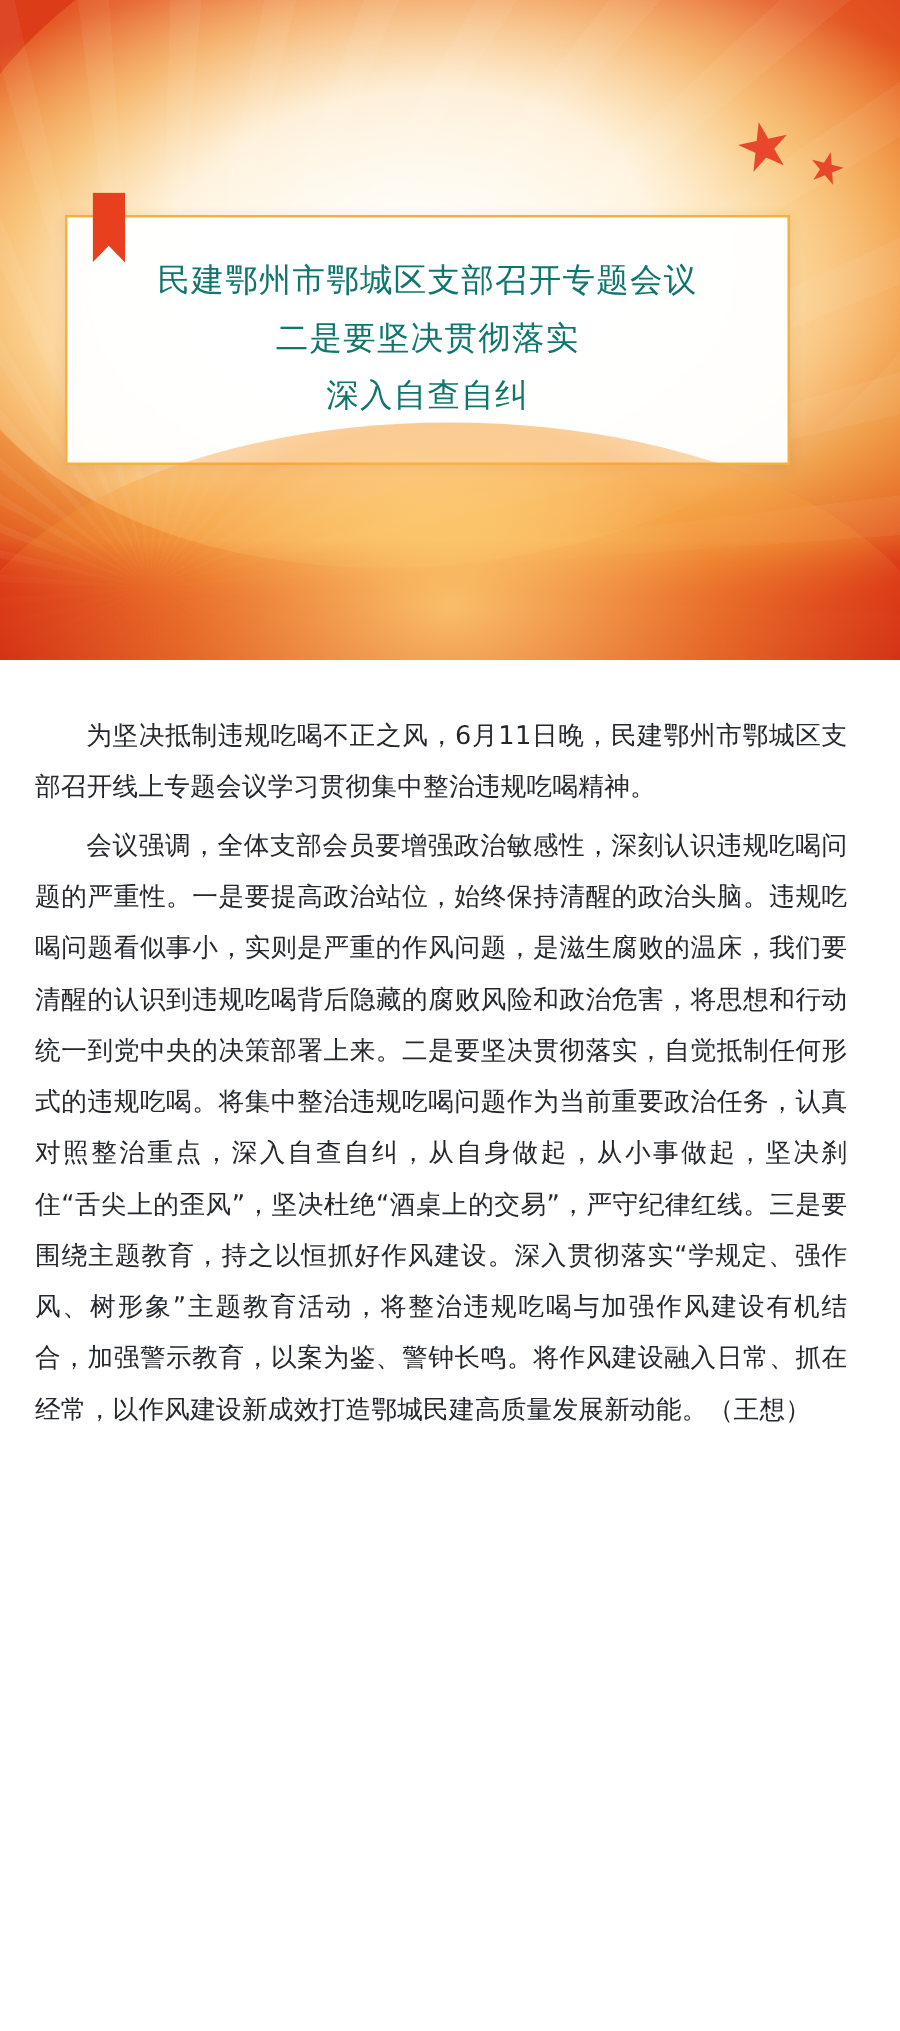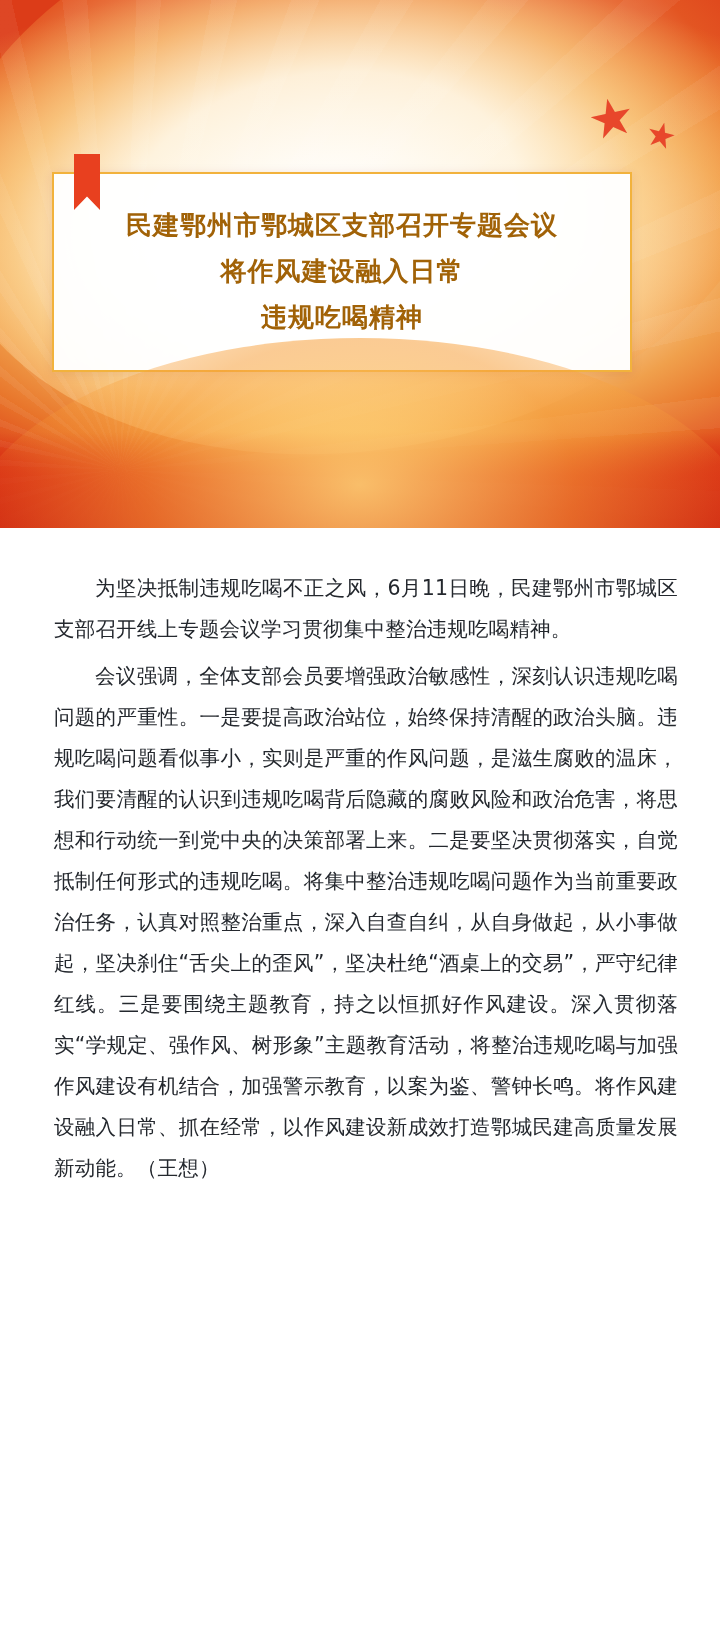--- a/index.html
+++ b/index.html
@@ -95,30 +95,30 @@
     width: 26px;
     height: 56px;
     background: #e8401f;
     clip-path: polygon(0 0, 100% 0, 100% 100%, 50% 76%, 0 100%);
   }
   .title-lines {
     position: absolute;
     left: 0; right: 0;
     top: 28px;
     text-align: center;
-    color: #a16207;
-    font-weight: bold;
+    color: #0f766e;
+    font-weight: normal;
     font-size: 26px;
     line-height: 46px;
     letter-spacing: 1px;
   }
 
   
   .article {
-    padding: 40px 42px 48px 54px;
+    padding: 40px 42px 48px 28px;
     box-sizing: border-box;
   }
   .article p {
     margin: 0 0 6px 0;
     font-size: 20.5px;
     line-height: 41px;
     color: #24282e;
     text-align: justify;
     text-indent: 2em;
     letter-spacing: 0.2px;
@@ -133,22 +133,22 @@
     <div class="banner-rays"></div>
     <div class="banner-bottom-strip"></div>
 
     <span class="star s1">★</span>
     <span class="star s2">★</span>
 
     <div class="title-card">
       <div class="ribbon"></div>
       <div class="title-lines">
         <div>民建鄂州市鄂城区支部召开专题会议</div>
-        <div>将作风建设融入日常</div>
-        <div>违规吃喝精神</div>
+        <div>二是要坚决贯彻落实</div>
+        <div>深入自查自纠</div>
       </div>
     </div>
   </div>
 
   <div class="article">
     <p>为坚决抵制违规吃喝不正之风，6月11日晚，民建鄂州市鄂城区支部召开线上专题会议学习贯彻集中整治违规吃喝精神。</p>
     <p>会议强调，全体支部会员要增强政治敏感性，深刻认识违规吃喝问题的严重性。一是要提高政治站位，始终保持清醒的政治头脑。违规吃喝问题看似事小，实则是严重的作风问题，是滋生腐败的温床，我们要清醒的认识到违规吃喝背后隐藏的腐败风险和政治危害，将思想和行动统一到党中央的决策部署上来。二是要坚决贯彻落实，自觉抵制任何形式的违规吃喝。将集中整治违规吃喝问题作为当前重要政治任务，认真对照整治重点，深入自查自纠，从自身做起，从小事做起，坚决刹住“舌尖上的歪风”，坚决杜绝“酒桌上的交易”，严守纪律红线。三是要围绕主题教育，持之以恒抓好作风建设。深入贯彻落实“学规定、强作风、树形象”主题教育活动，将整治违规吃喝与加强作风建设有机结合，加强警示教育，以案为鉴、警钟长鸣。将作风建设融入日常、抓在经常，以作风建设新成效打造鄂城民建高质量发展新动能。（王想）</p>
   </div>
 
 </div>

